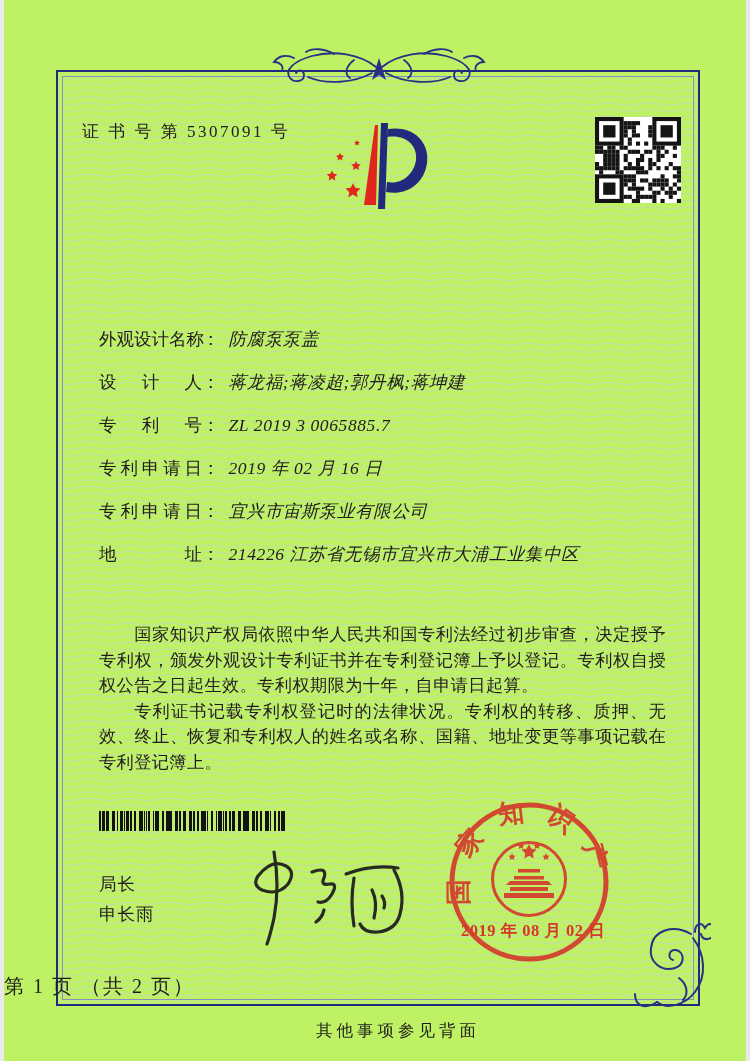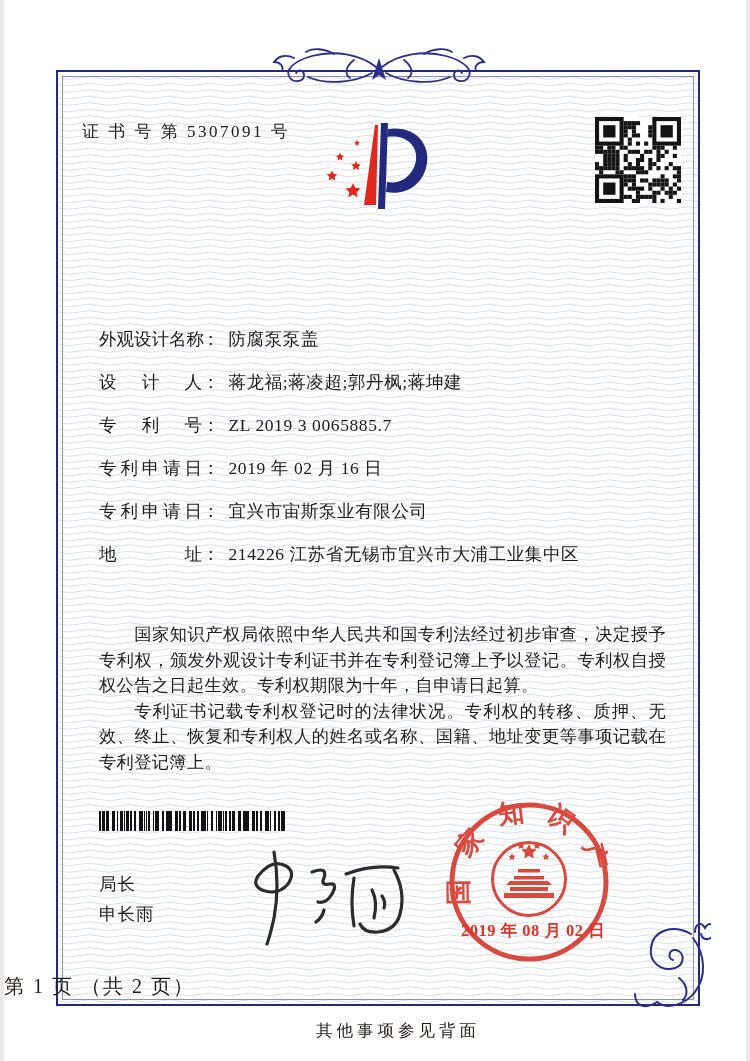--- a/index.html
+++ b/index.html
@@ -1,32 +1,32 @@
 <!DOCTYPE html>
 <html><head>
 <meta charset="utf-8">
 <style>
   html,body{margin:0;padding:0;background:#e9e9e9;}
   .page{
     position:relative;width:742px;height:1061px;margin:0 auto;
-    background:#ffffff;overflow:hidden;
+    background:#bef264;overflow:hidden;
     font-family:"Liberation Serif","DejaVu Serif",serif;
     color:#1f1d1a;
   }
   .abs{position:absolute;}
   
   .frame-outer{left:52px;top:70px;width:644px;height:936px;border:2.5px solid #232a7e;box-sizing:border-box;}
   .frame-inner{left:58px;top:76px;width:632px;height:924px;border:1px solid #8a8fc0;box-sizing:border-box;}
   .guilloche{left:55px;top:73px;width:640px;height:930px;}
   .cert-no{left:78px;top:120px;font-size:17px;letter-spacing:2.5px;font-weight:500;}
   .title{left:0;top:229px;width:750px;text-align:center;font-size:37px;font-weight:700;letter-spacing:5px;}
   .fline{left:95px;width:575px;font-size:17.5px;line-height:22px;white-space:nowrap;}
   .flabel{display:inline-block;width:103px;text-align:justify;text-align-last:justify;vertical-align:top;}
   .fcolon{display:inline-block;vertical-align:top;}
-  .fvalue{margin-left:9px;letter-spacing:0.6px;font-weight:500;}
+  .fvalue{margin-left:9px;letter-spacing:0.6px;font-weight:500;font-style:italic;}
   .g2{position:absolute;left:247px;top:0;white-space:nowrap;}
   .paras{left:95px;top:622px;width:567px;font-size:17.2px;line-height:25.6px;text-align:justify;letter-spacing:0.4px;}
   .paras p{margin:0;text-indent:2.05em;}
   .barcode{left:95px;top:811px;width:188px;height:20px;
     background:
       repeating-linear-gradient(90deg,#121212 0 1.5px,rgba(0,0,0,0) 1.5px 4.5px),
       repeating-linear-gradient(90deg,#121212 0 2px,rgba(0,0,0,0) 2px 7px),
       repeating-linear-gradient(90deg,rgba(0,0,0,0) 0 3px,#121212 3px 4px,rgba(0,0,0,0) 4px 11px);
   }
   .sig-label{left:95px;font-size:17.5px;font-weight:500;font-family:"Liberation Sans","DejaVu Sans",sans-serif;letter-spacing:1px;}

